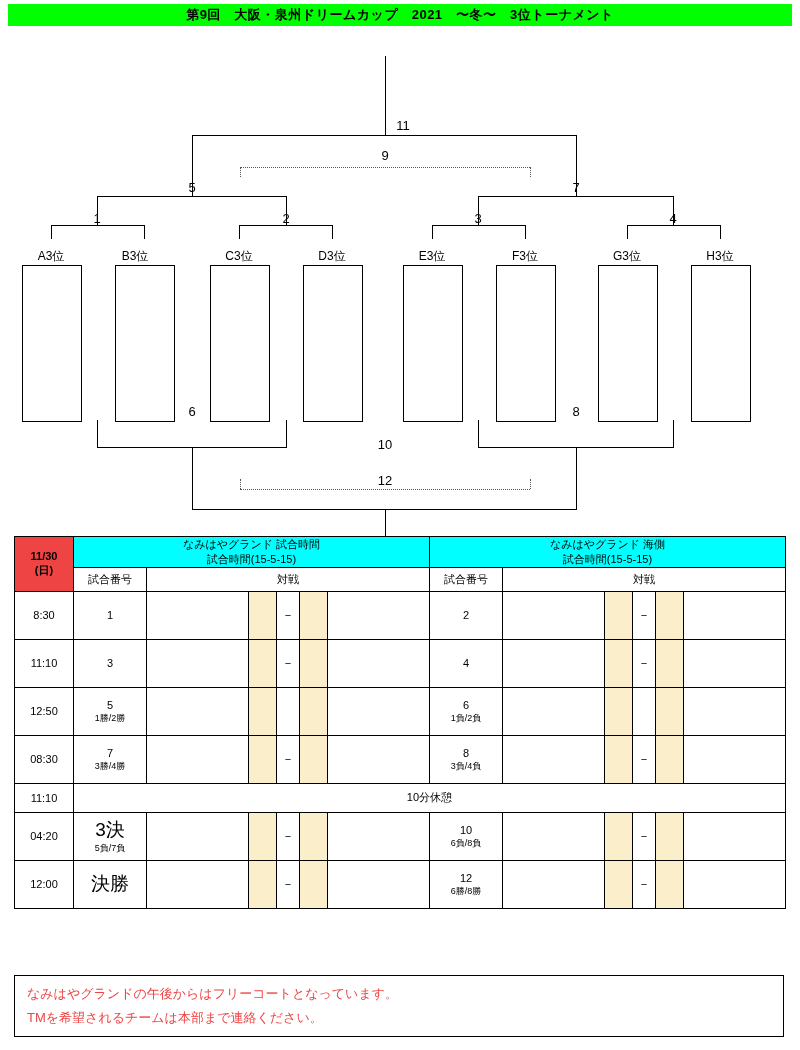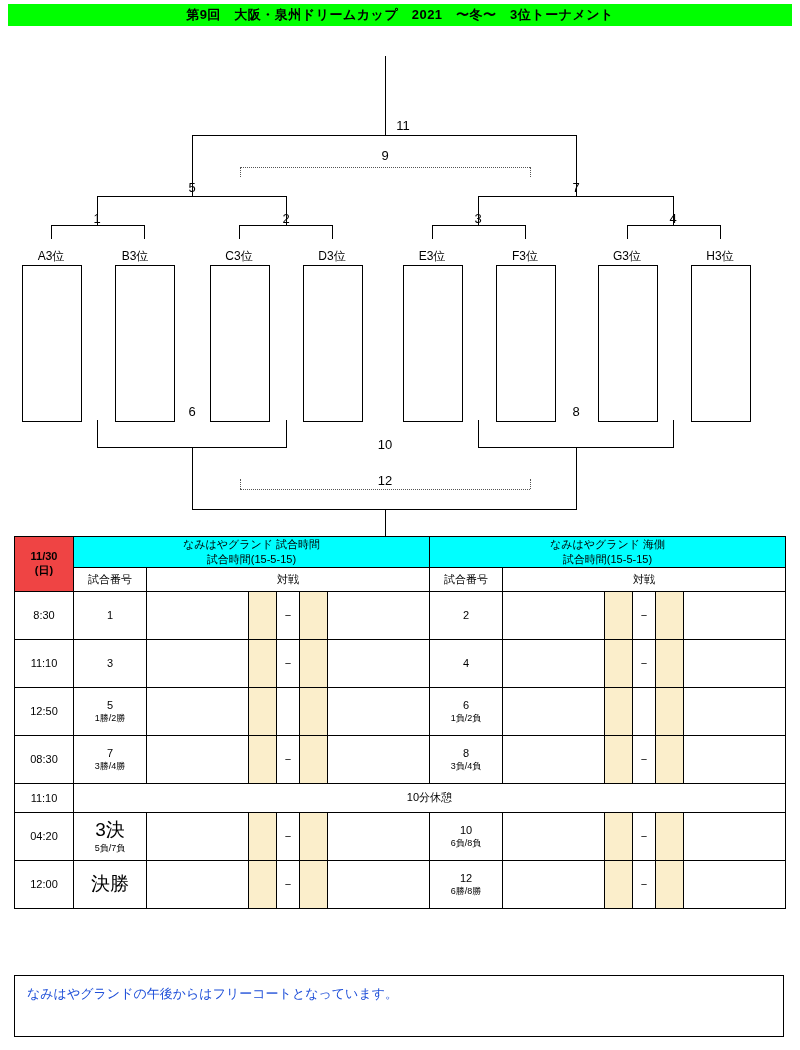--- a/index.html
+++ b/index.html
@@ -65,21 +65,21 @@
   .shade{background:#fbeecb;}
   .rest-row td{font-size:15px;height:28px;}
   .row-h{height:48px;}
   
   .notice{
     position:absolute;left:14px;top:975px;width:770px;height:62px;
     border:1px solid #000;
     box-sizing:border-box;
     padding:9px 12px;
   }
-  .notice p{margin:0 0 6px 0;font-size:13px;color:#1d4ed8;}
+  .notice p{margin:0 0 6px 0;font-size:13px;color:#ef4444;}
   .notice p:last-child{margin-bottom:0;}
 </style>
 </head>
 <body>
 
 <div class="title-bar">
   <span>第9回　大阪・泉州ドリームカップ　2021　〜冬〜　3位トーナメント</span>
 </div>
 
 <div class="bracket">
@@ -327,13 +327,14 @@
     <td class="shade"></td>
     <td class="dash">−</td>
     <td class="shade"></td>
     <td></td>
   </tr>
 </tbody>
   </table>
 
 <div class="notice">
   <p>なみはやグランドの午後からはフリーコートとなっています。</p>
+  <p>TMを希望されるチームは本部まで連絡ください。</p>
 </div>
 
 </body></html>

